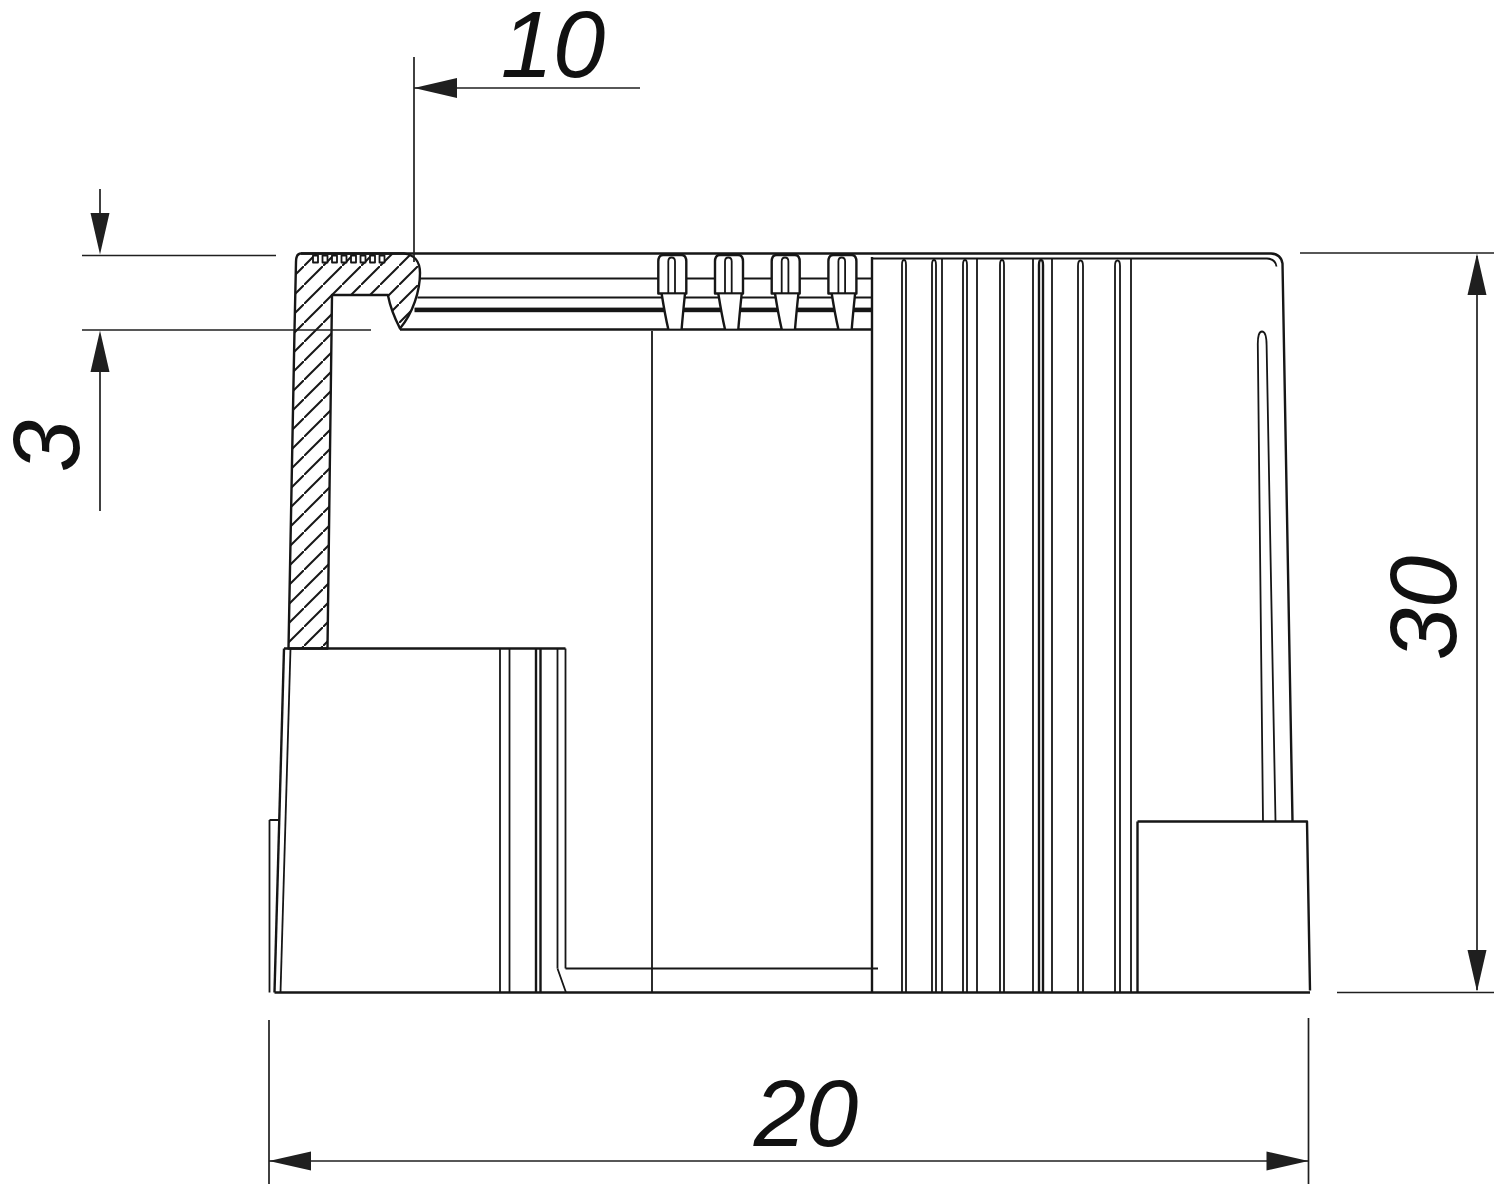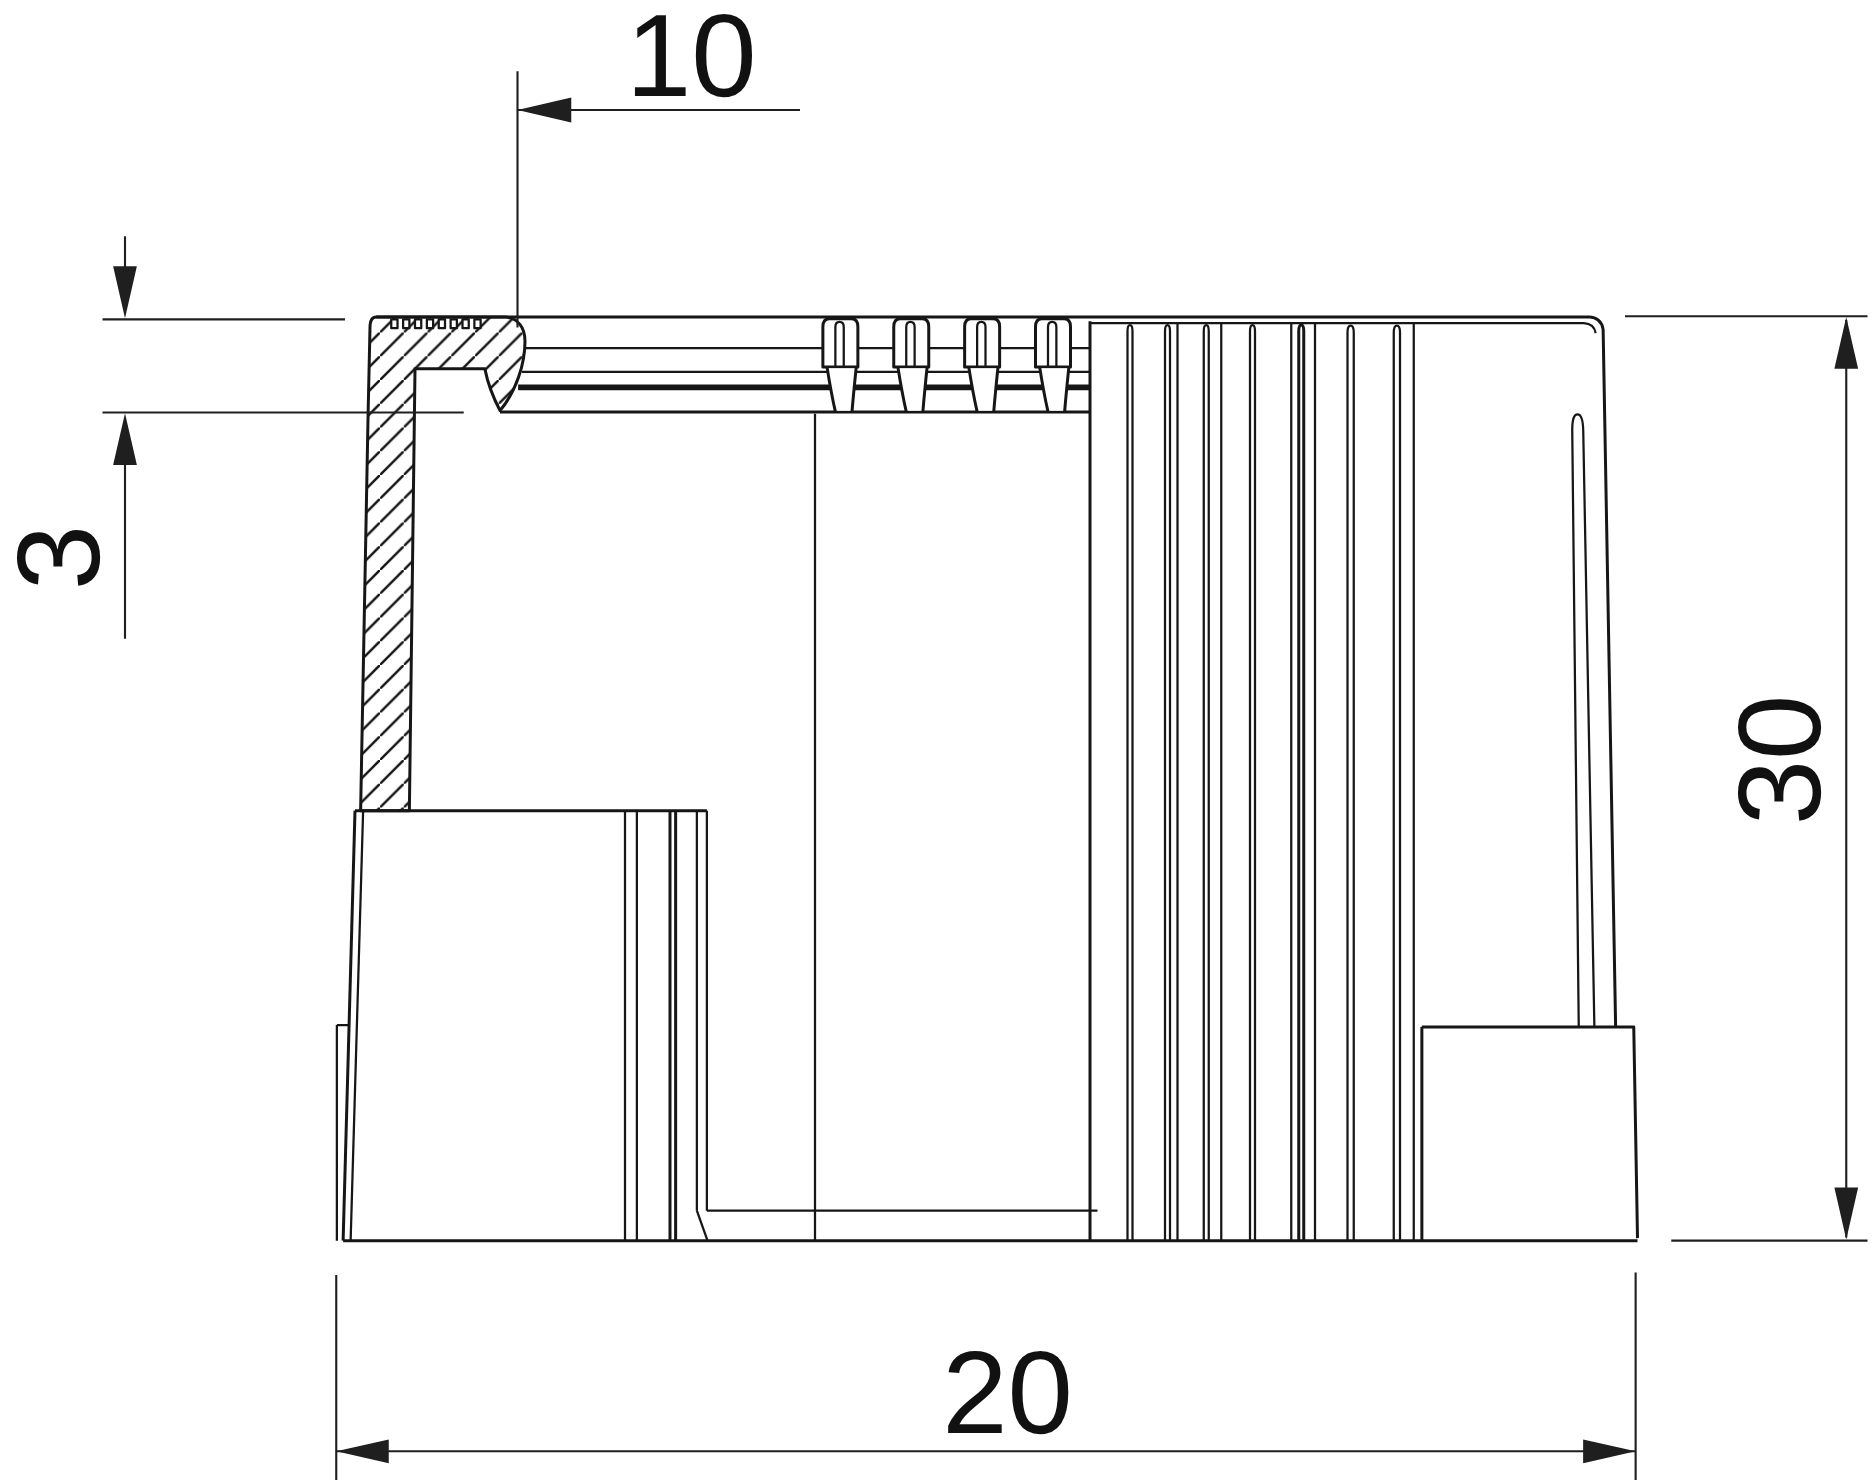--- a/index.html
+++ b/index.html
@@ -1,16 +1,16 @@
 <!DOCTYPE html>
 <html><head>
 <meta charset="utf-8">
 <style>
   html,body{margin:0;padding:0;background:#ffffff;}
-  .stage{width:1500px;height:1184px;background:#ffffff;position:relative;font-family:"Liberation Sans",sans-serif;}
+  .stage{width:1500px;height:1184px;background:#ffffff;position:relative;font-family:"Liberation Sans",sans-serif;font-style:italic;}
   svg{display:block;}
   .pl{stroke:#161616;stroke-width:2.4;fill:none;stroke-linejoin:round;stroke-linecap:butt;}
   .pf{stroke:#161616;stroke-width:2.4;fill:#ffffff;stroke-linejoin:round;}
   .thin{stroke-width:1.8;}
   .dim{stroke:#1f1f1f;stroke-width:1.7;fill:none;}
   .arr{fill:#1f1f1f;stroke:none;}
   .ink{fill:#161616;stroke:none;}
   text.dimtxt{font-family:"Liberation Sans",sans-serif;font-size:94px;fill:#111111;}
 </style>
 </head>

